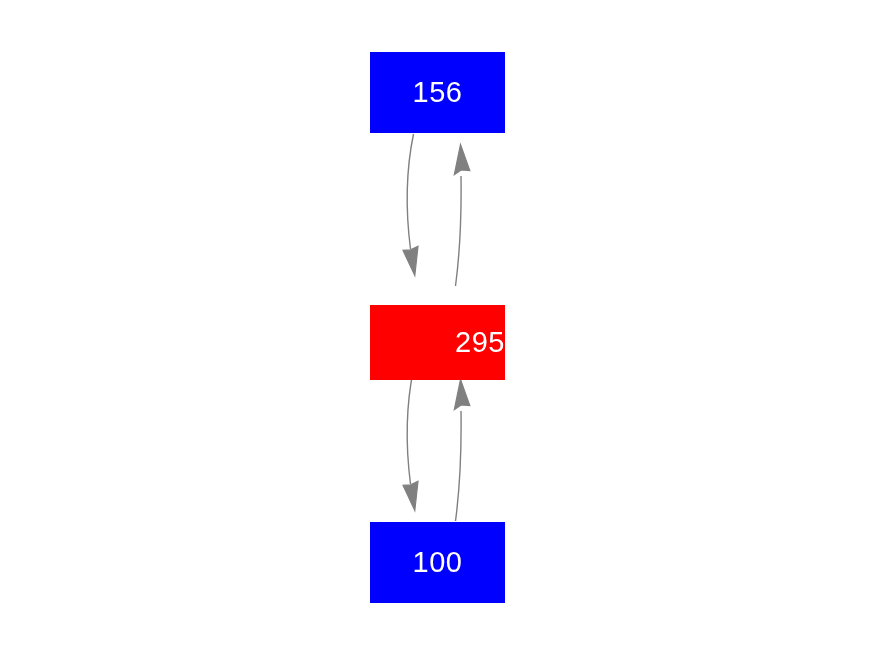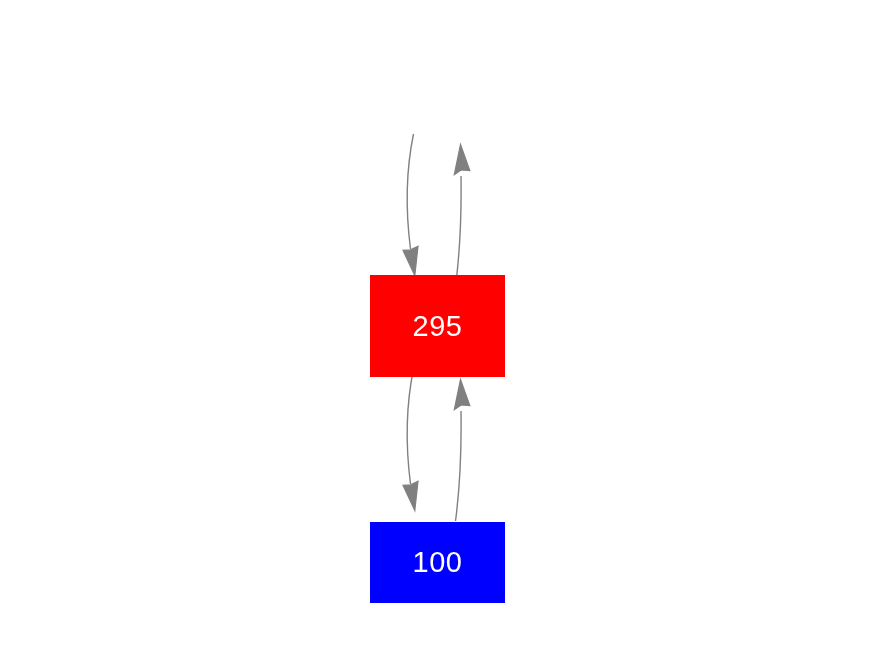--- a/index.html
+++ b/index.html
@@ -66,22 +66,25 @@
       <path d="M 413.5,369 C 406.5,403 405.5,445 410.5,484" fill="none" stroke="#808080" stroke-width="1.4"></path>
       <polygon points="414.8,510.5 403.0,485.4 410.6,484.9 418.0,481.3" fill="#808080" stroke="#808080" stroke-width="1.2" stroke-linejoin="miter"></polygon>
     </g>
 
     <g>
       <path d="M 455.5,521 C 460.0,487 461.5,445 461.0,411" fill="none" stroke="#808080" stroke-width="1.4"></path>
       <polygon points="460.5,379.5 469.8,405.6 461.1,404.9 454.3,409.6" fill="#808080" stroke="#808080" stroke-width="1.2" stroke-linejoin="miter"></polygon>
     </g>
   </svg>
 
+  <div class="node" id="node-n156" style="left:370px; top:52px; width:135px; height:81px; background:#0000ff;">
+    <span class="node-label">156</span>
+  </div>
 
-  <div class="node" id="node-n295" style="left:370px; top:275px; width:135px; height:102px; background:#ff0000;">
+  <div class="node" id="node-n295" style="left:370px; top:305px; width:135px; height:75px; background:#ff0000;justify-content:flex-end;">
     <span class="node-label">295</span>
   </div>
 
   <div class="node" id="node-n157" style="left:370px; top:522px; width:135px; height:81px; background:#0000ff;">
     <span class="node-label">100</span>
   </div>
 
 </div>
 
 </body></html>

